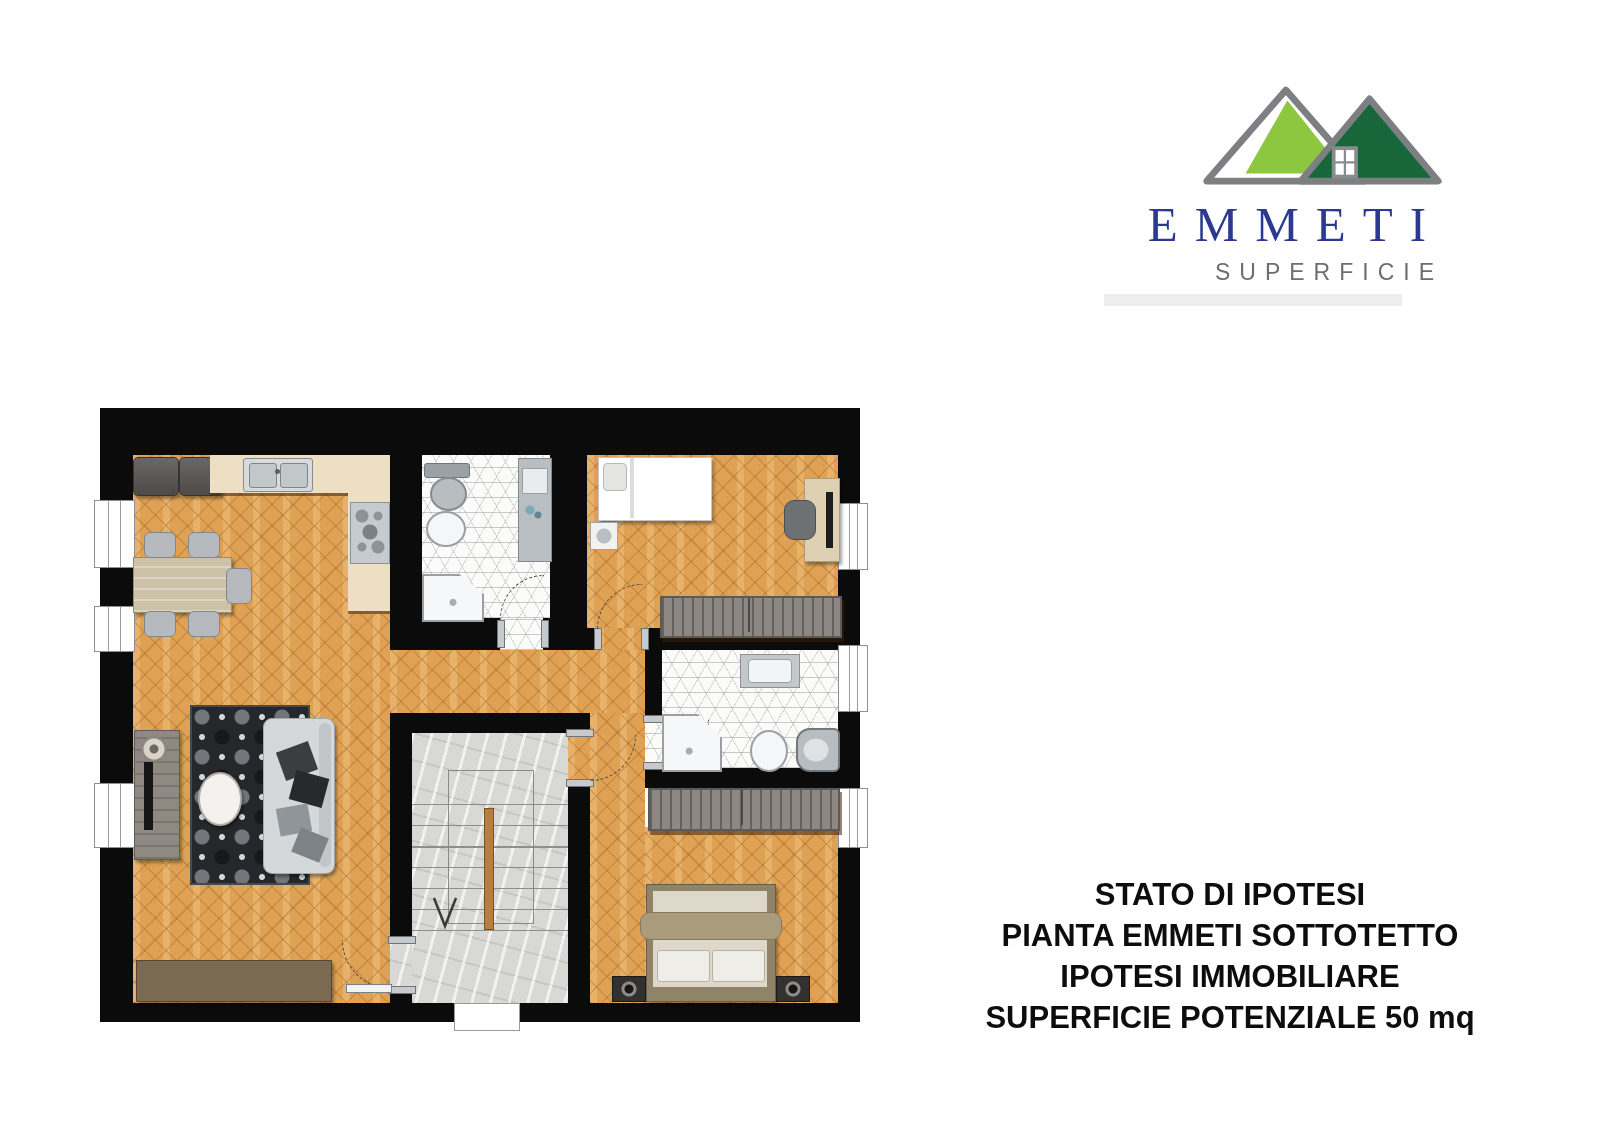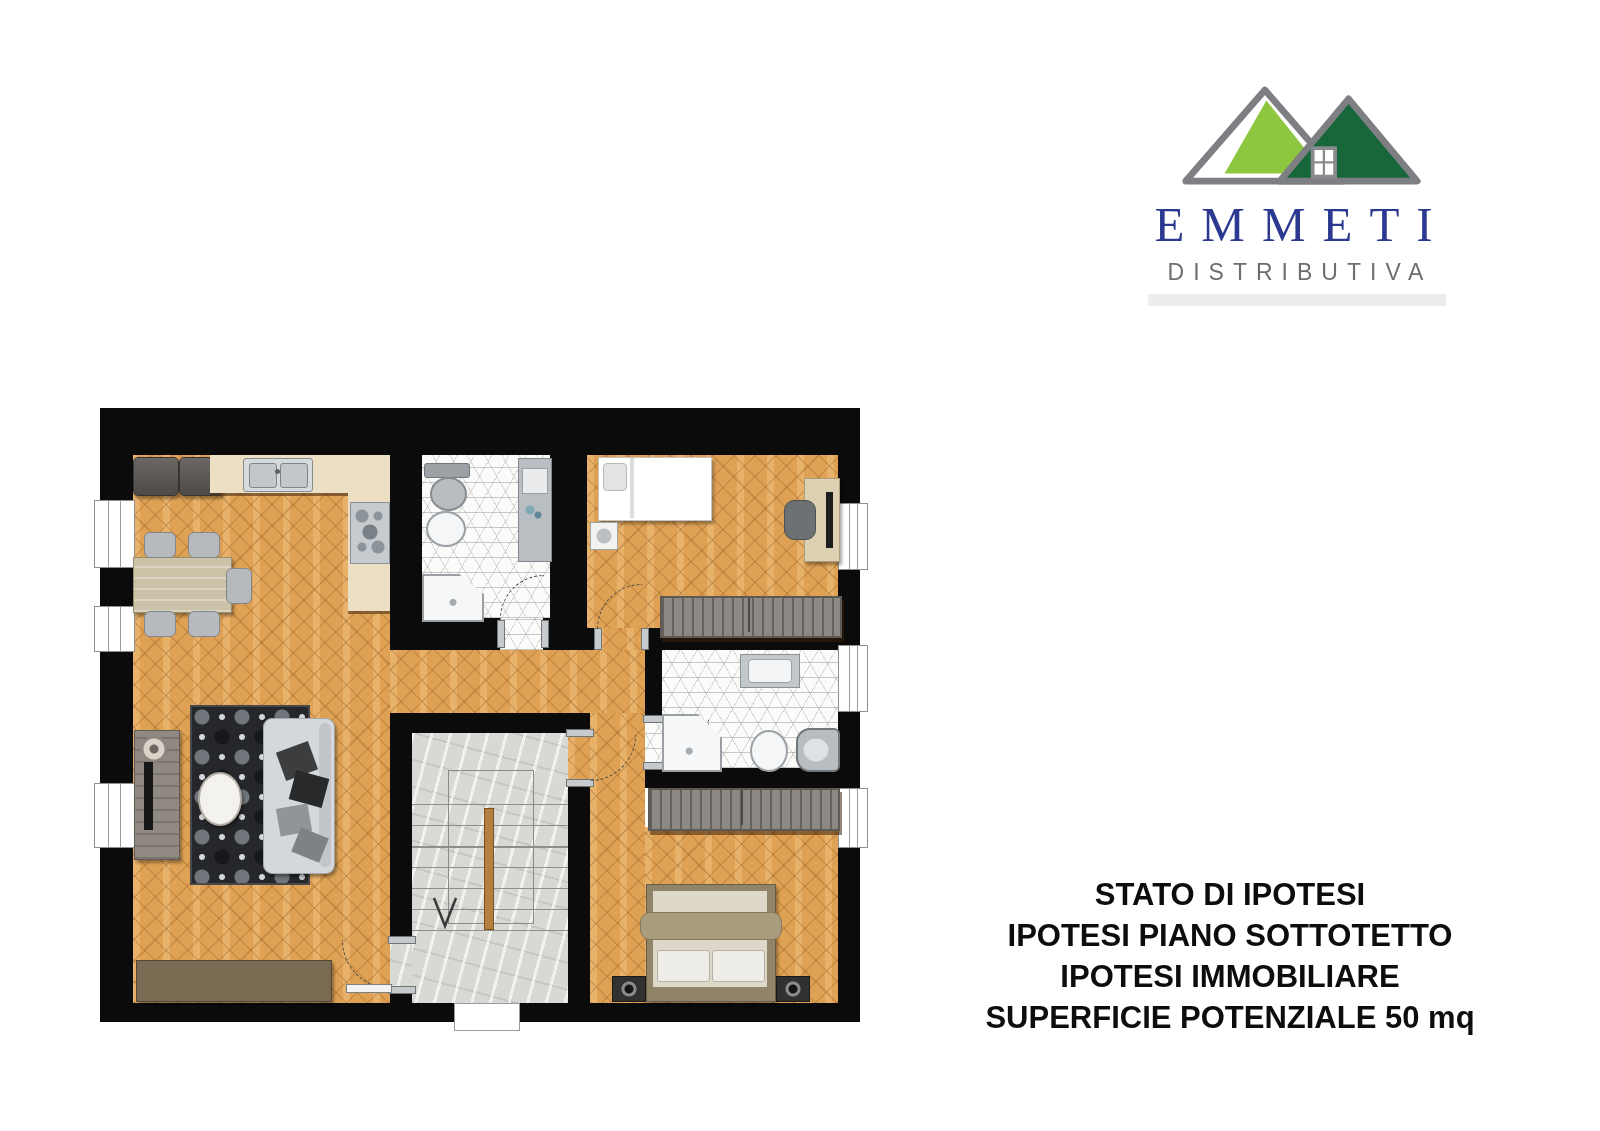--- a/index.html
+++ b/index.html
@@ -1,21 +1,21 @@
 <!DOCTYPE html>
 <html><head>
 <meta charset="utf-8">
 <style>
   html,body{margin:0;padding:0;}
   body{width:1600px;height:1131px;position:relative;background:#ffffff;overflow:hidden;
        font-family:"Liberation Sans",sans-serif;}
   .abs{position:absolute;}
 
   
-  #logo{left:1107px;top:78px;width:380px;text-align:center;}
+  #logo{left:1063px;top:78px;width:380px;text-align:right;}
   #logo .name{font-family:"Liberation Serif",serif;font-size:49px;color:#2b3990;
               letter-spacing:17px;padding-left:10px;margin-top:2px;font-weight:400;}
   #logo .subtitle{font-size:23px;color:#6d6e71;letter-spacing:9px;padding-left:6px;margin-top:6px;}
   #logo .bar{width:298px;height:12px;background:#ededee;margin:8px auto 0;}
 
   
   #caption{left:950px;top:874px;width:560px;text-align:center;color:#0d0d0d;
            font-weight:700;font-size:31px;line-height:41px;}
 
   
@@ -62,27 +62,27 @@
 <div class="abs" id="logo">
   <svg width="250" height="112" viewBox="0 0 330 150">
     <polygon points="16,138 122,16 228,138" fill="#ffffff" stroke="#7d7f82" stroke-width="9" stroke-linejoin="round"></polygon>
     <polygon points="124,30 68,128 202,128" fill="#8dc63f"></polygon>
     <polygon points="142,138 234,28 326,138" fill="#17673a" stroke="#7d7f82" stroke-width="9" stroke-linejoin="round"></polygon>
     <rect x="186" y="94" width="30" height="38" fill="#ffffff" stroke="#898b8e" stroke-width="5"></rect>
     <line x1="201" y1="94" x2="201" y2="132" stroke="#898b8e" stroke-width="3"></line>
     <line x1="186" y1="113" x2="216" y2="113" stroke="#898b8e" stroke-width="3"></line>
   </svg>
   <div class="name">EMMETI</div>
-  <div class="subtitle">DISTRIBUTIVA</div>
+  <div class="subtitle">SUPERFICIE</div>
   <div class="bar"></div>
 </div>
 
 <div class="abs" id="caption">
   <div>STATO DI IPOTESI</div>
-  <div>IPOTESI PIANO SOTTOTETTO</div>
+  <div>PIANTA EMMETI SOTTOTETTO</div>
   <div>IPOTESI IMMOBILIARE</div>
   <div>SUPERFICIE POTENZIALE 50 mq</div>
 </div>
 
 <div class="abs" id="plan">
 
   <div class="abs wood" style="left:33px;top:47px;width:257px;height:548px;"></div>
   <div class="abs wood" style="left:290px;top:242px;width:255px;height:63px;"></div>
   <div class="abs wood" style="left:490px;top:305px;width:55px;height:290px;"></div>
   <div class="abs wood" style="left:487px;top:47px;width:251px;height:173px;"></div>

